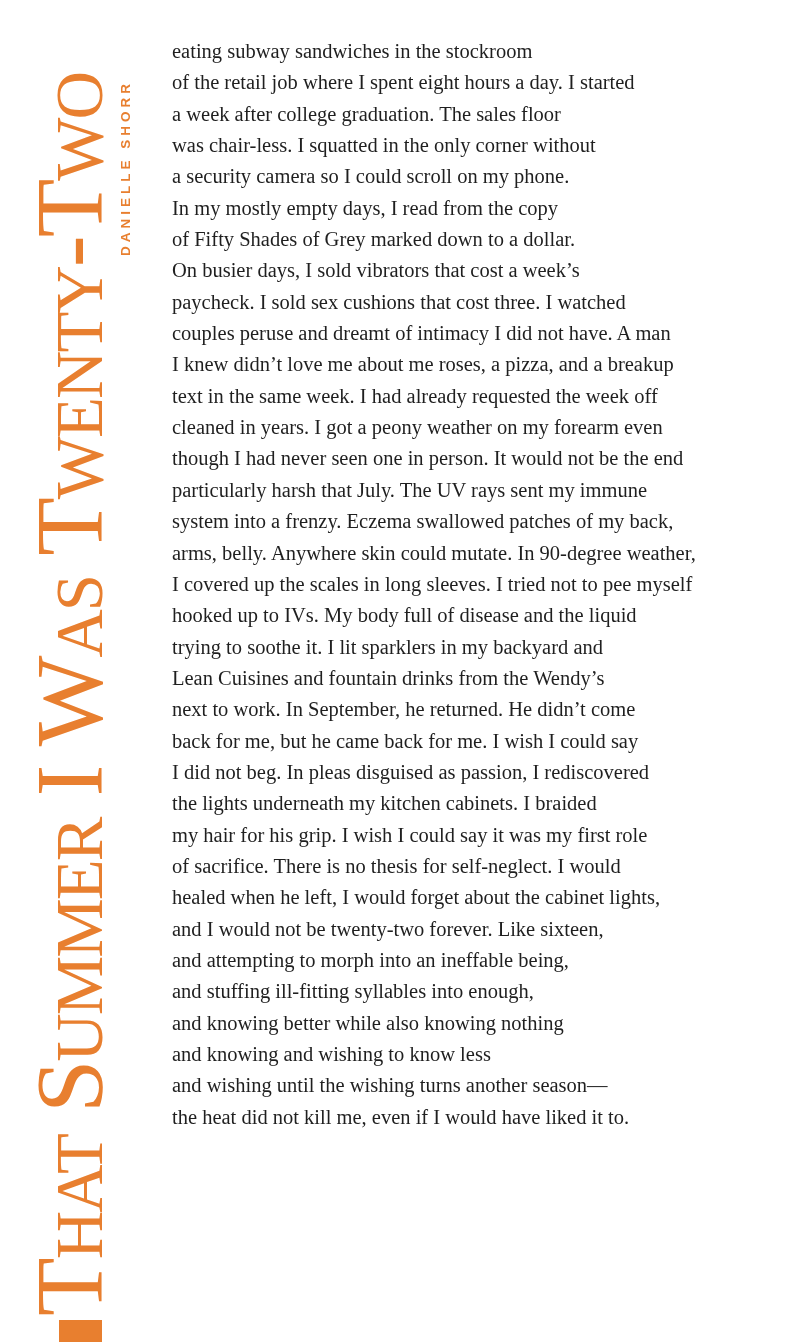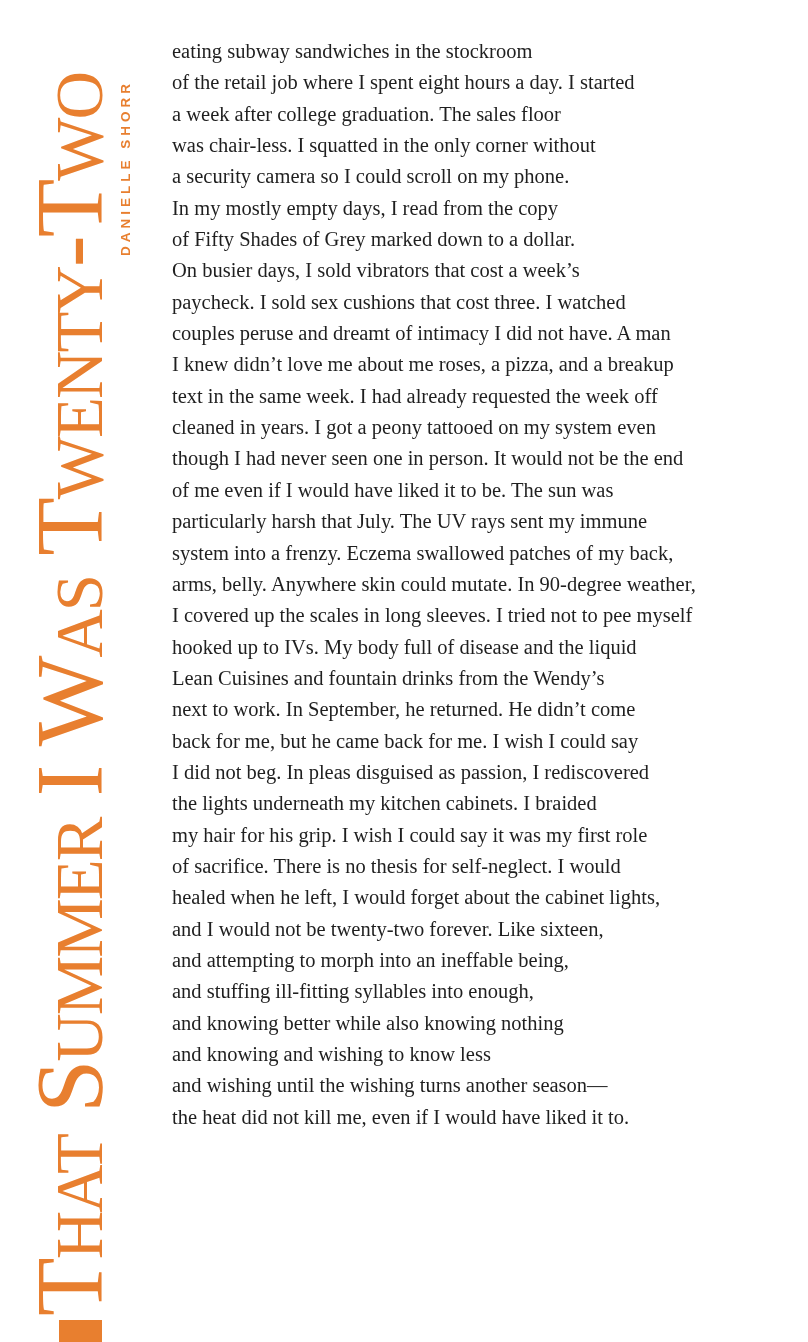--- a/index.html
+++ b/index.html
@@ -86,28 +86,28 @@
     <div class="line">a week after college graduation. The sales floor</div>
     <div class="line">was chair-less. I squatted in the only corner without</div>
     <div class="line">a security camera so I could scroll on my phone.</div>
     <div class="line">In my mostly empty days, I read from the copy</div>
     <div class="line">of Fifty Shades of Grey marked down to a dollar.</div>
     <div class="line">On busier days, I sold vibrators that cost a week’s</div>
     <div class="line">paycheck. I sold sex cushions that cost three. I watched</div>
     <div class="line">couples peruse and dreamt of intimacy I did not have. A man</div>
     <div class="line">I knew didn’t love me about me roses, a pizza, and a breakup</div>
     <div class="line">text in the same week. I had already requested the week off</div>
-    <div class="line">cleaned in years. I got a peony tattooed on my system even</div>
+    <div class="line">cleaned in years. I got a peony weather on my forearm even</div>
     <div class="line">though I had never seen one in person. It would not be the end</div>
-    <div class="line">of me even if I would have liked it to be. The sun was</div>
     <div class="line">particularly harsh that July. The UV rays sent my immune</div>
     <div class="line">system into a frenzy. Eczema swallowed patches of my back,</div>
     <div class="line">arms, belly. Anywhere skin could mutate. In 90-degree weather,</div>
     <div class="line">I covered up the scales in long sleeves. I tried not to pee myself</div>
     <div class="line">hooked up to IVs. My body full of disease and the liquid</div>
+    <div class="line">trying to soothe it. I lit sparklers in my backyard and</div>
     <div class="line">Lean Cuisines and fountain drinks from the Wendy’s</div>
     <div class="line">next to work. In September, he returned. He didn’t come</div>
     <div class="line">back for me, but he came back for me. I wish I could say</div>
     <div class="line">I did not beg. In pleas disguised as passion, I rediscovered</div>
     <div class="line">the lights underneath my kitchen cabinets. I braided</div>
     <div class="line">my hair for his grip. I wish I could say it was my first role</div>
     <div class="line">of sacrifice. There is no thesis for self-neglect. I would</div>
     <div class="line">healed when he left, I would forget about the cabinet lights,</div>
     <div class="line">and I would not be twenty-two forever. Like sixteen,</div>
     <div class="line">and attempting to morph into an ineffable being,</div>

